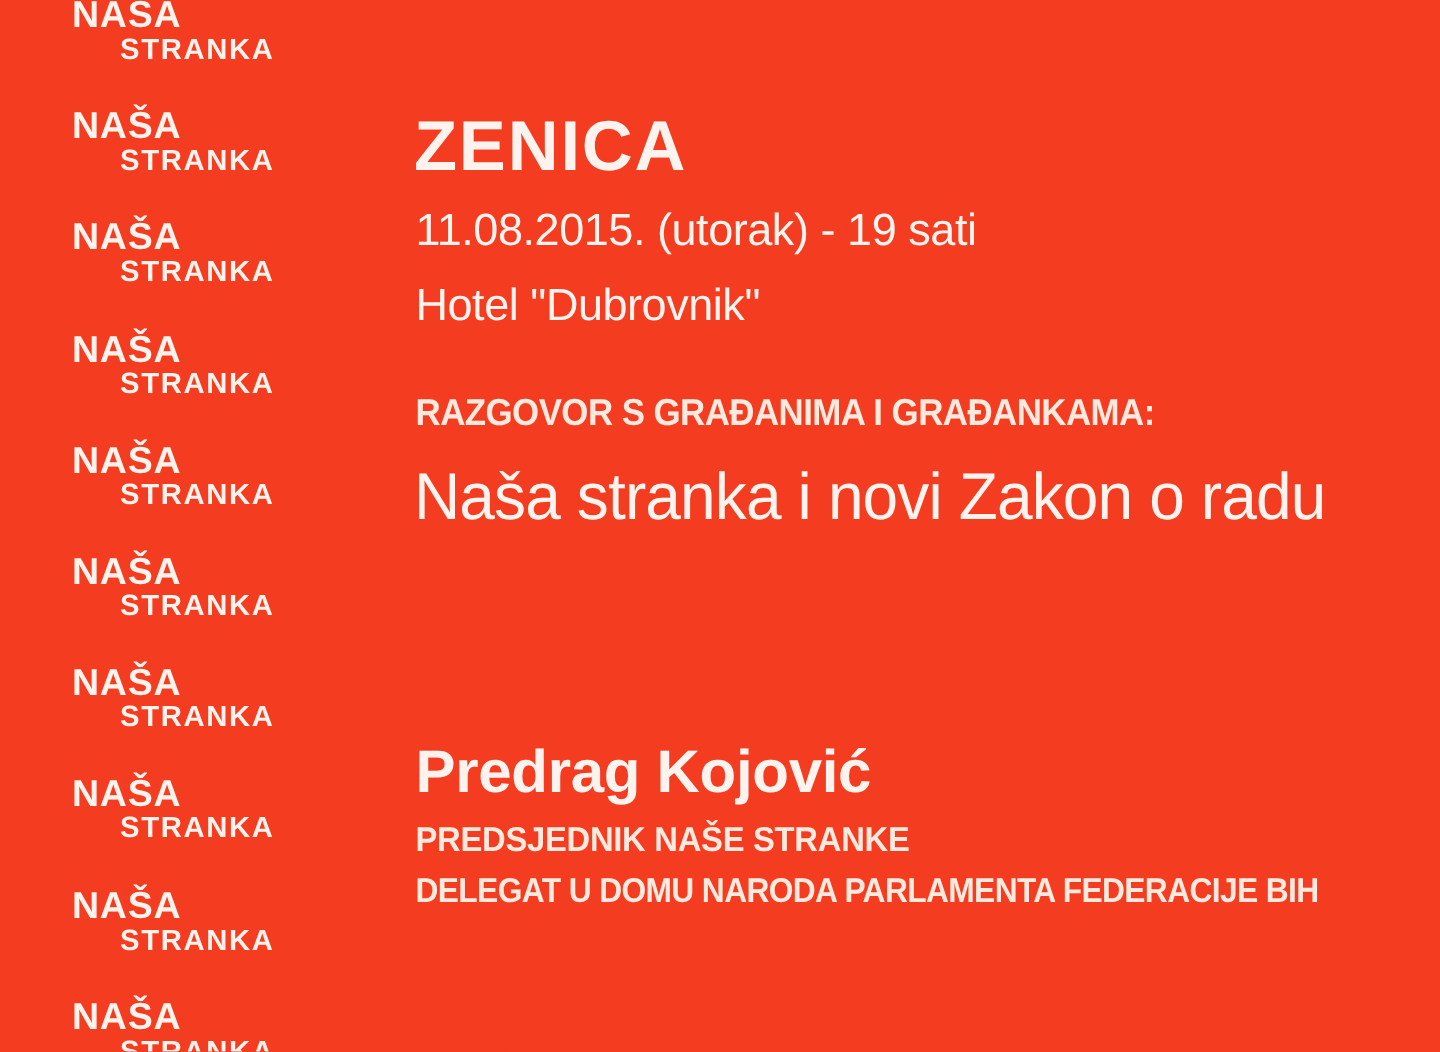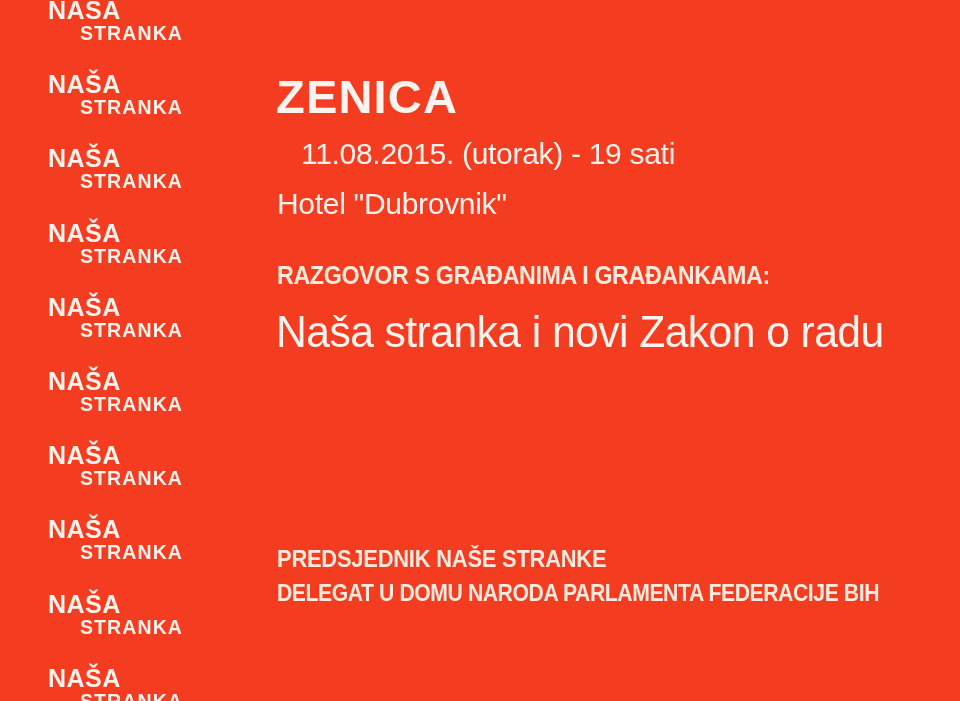--- a/index.html
+++ b/index.html
@@ -84,21 +84,20 @@
   .event-datetime {
     position: absolute;
     left: 1px;
     top: 137px;
     font-size: 30px;
     font-weight: normal;
     line-height: 34px;
     letter-spacing: -0.3px;
     color: #fdf3ee;
     white-space: nowrap;
-    margin-left: 24px;
   }
 
   .event-venue {
     position: absolute;
     left: 1px;
     top: 187px;
     font-size: 30px;
     font-weight: normal;
     line-height: 34px;
     letter-spacing: -0.3px;
@@ -227,19 +226,20 @@
     <div class="city-title">ZENICA</div>
 
     <div class="event-datetime">11.08.2015. (utorak) - 19 sati</div>
 
     <div class="event-venue">Hotel "Dubrovnik"</div>
 
     <div class="kicker">RAZGOVOR S GRAĐANIMA I GRAĐANKAMA:</div>
 
     <div class="headline">Naša stranka i novi Zakon o radu</div>
 
+    <div class="speaker-name">Predrag Kojović</div>
 
     <div class="speaker-role-1">PREDSJEDNIK NAŠE STRANKE</div>
 
     <div class="speaker-role-2">DELEGAT U DOMU NARODA PARLAMENTA FEDERACIJE BIH</div>
 
   </div>
 </div>
 
 </body></html>

